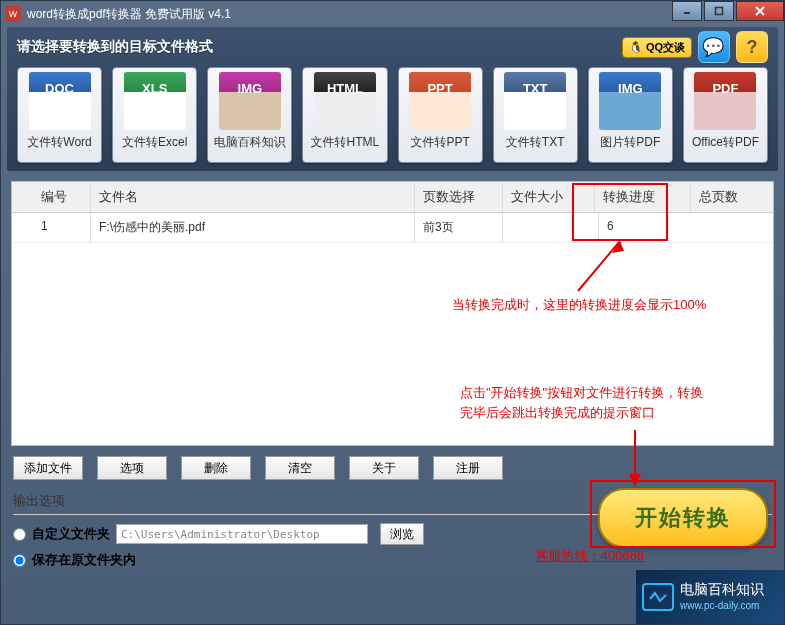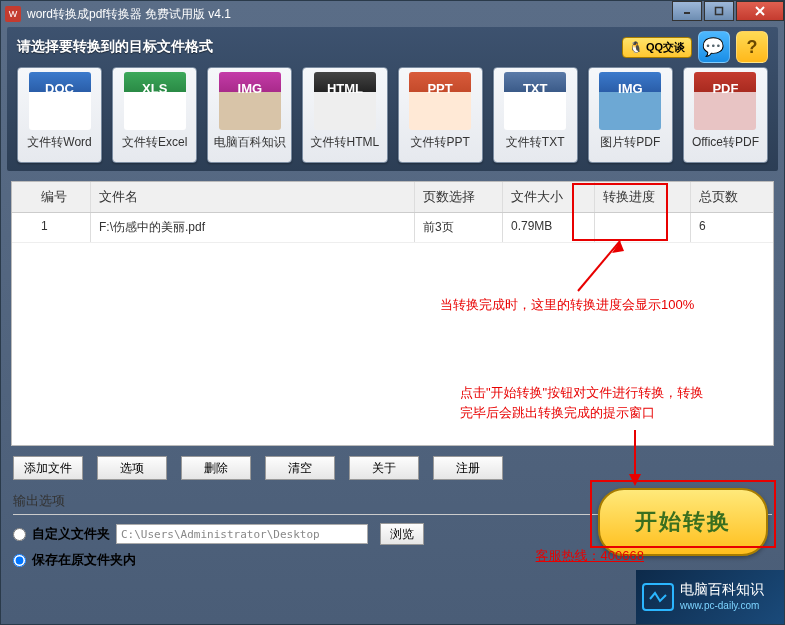--- a/index.html
+++ b/index.html
@@ -57,21 +57,21 @@
 
 
 .bottom-area { padding:10px 12px 0; position:relative; }
 .btn-row { display:flex; gap:14px; }
 .btn { width:70px; height:24px; background:linear-gradient(#fdfdfd,#e6e6e6); border:1px solid #999; font-size:12px; cursor:pointer; }
 .section-label { font-size:13px; color:#333; margin:12px 0 8px; border-bottom:1px solid #ccc; padding-bottom:4px; }
 .radio-row { display:flex; align-items:center; font-size:13px; margin:6px 0; gap:6px; }
 .path-input { width:252px; height:20px; font-size:11px; border:1px solid #aaa; padding:0 4px; color:#888; font-family: Consolas, monospace; }
 .browse-btn { width:44px; height:22px; font-size:12px; background:linear-gradient(#fdfdfd,#e6e6e6); border:1px solid #999; margin-left:6px; }
 
-.start-btn { position:absolute; right:16px; top:42px; width:170px; height:68px; background:linear-gradient(#ffe97a,#ffbe1c); border:2px solid #a77c00; border-radius:26px; font-size:22px; color:#3a6f1f; font-weight:bold; letter-spacing:2px; cursor:pointer; box-shadow:0 2px 4px rgba(0,0,0,.3); }
+.start-btn { position:absolute; right:16px; top:42px; width:170px; height:60px; background:linear-gradient(#ffe97a,#ffbe1c); border:2px solid #a77c00; border-radius:26px; font-size:22px; color:#3a6f1f; font-weight:bold; letter-spacing:2px; cursor:pointer; box-shadow:0 2px 4px rgba(0,0,0,.3); }
 .start-box { position:absolute; border:2px solid #e80000; }
 
 .hotline { position:absolute; right:140px; bottom:4px; color:#e80000; font-size:13px; text-decoration:underline;margin-left:8px; }
 
 
 .watermark { position:absolute; right:0; bottom:0; width:148px; height:54px; background:linear-gradient(135deg,#0d2a4a,#1a4a7a); display:flex; align-items:center; padding:4px 6px; gap:6px; }
 .wm-icon { width:32px; height:28px; border:2px solid #2bb6ff; border-radius:4px; display:flex; align-items:center; justify-content:center; }
 .wm-text { color:#fff; font-size:14px; line-height:1.1; }
 .wm-text small { color:#7dd3ff; font-size:10px; }
 
@@ -177,31 +177,30 @@
       <div class="col-page">页数选择</div>
       <div class="col-size">文件大小</div>
       <div class="col-prog">转换进度</div>
       <div class="col-total">总页数</div>
     </div>
     <div class="table-body">
       <div class="table-row">
         <div class="col-id">1</div>
         <div class="col-name">F:\伤感中的美丽.pdf</div>
         <div class="col-page">前3页</div>
-        <div class="col-size">0.79MB</div>
         <div class="col-prog"></div>
         <div class="col-total">6</div>
       </div>
 
       <div class="red-box" style="left:560px; top:-30px; width:96px; height:58px;"></div>
       <svg class="arrow1" style="left:560px; top:28px;" width="60" height="60">
         <line x1="48" y1="0" x2="6" y2="50" stroke="#e80000" stroke-width="2"></line>
         <polygon points="48,0 40,12 52,10" fill="#e80000"></polygon>
       </svg>
-      <div class="anno" style="left:428px; top:82px; width:280px;">当转换完成时，这里的转换进度会显示100%</div>
+      <div class="anno" style="left:440px; top:82px; width:280px;">当转换完成时，这里的转换进度会显示100%</div>
 
       <div class="anno" style="left:448px; top:170px; width:250px;">点击"开始转换"按钮对文件进行转换，转换完毕后会跳出转换完成的提示窗口</div>
     </div>
   </div>
 
   <div class="bottom-area">
     <div class="btn-row">
       <button class="btn">添加文件</button>
       <button class="btn">选项</button>
       <button class="btn">删除</button>

